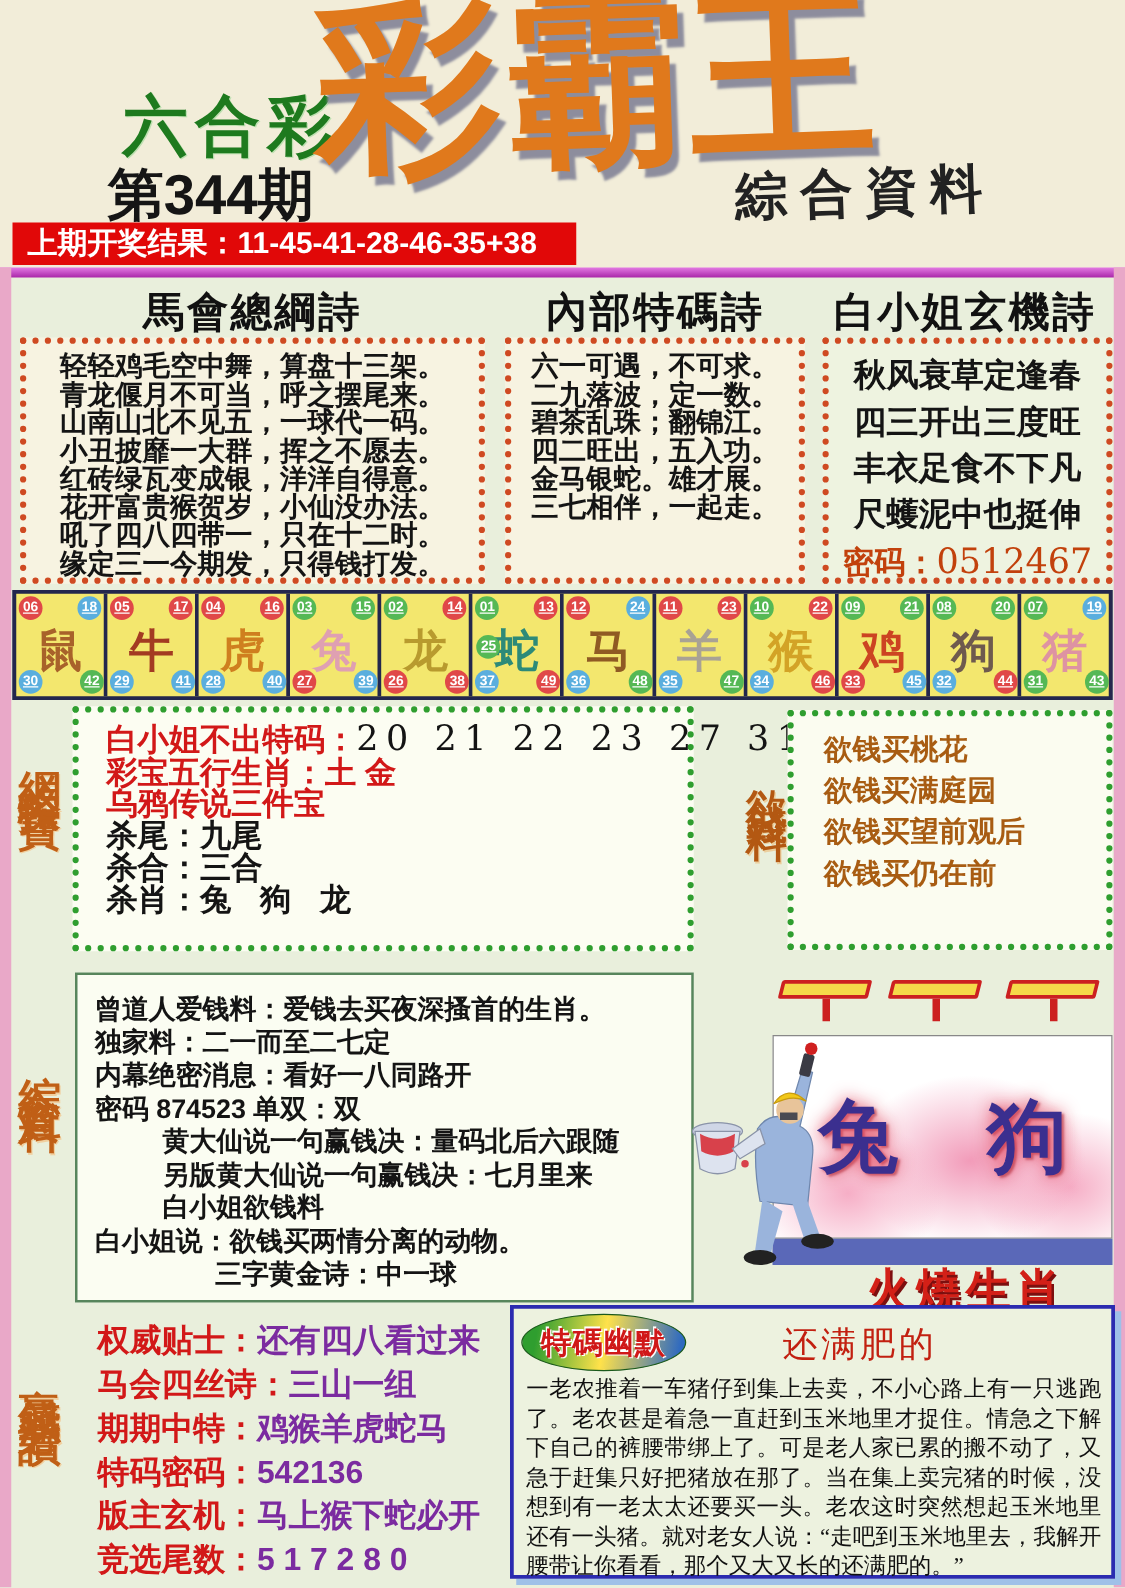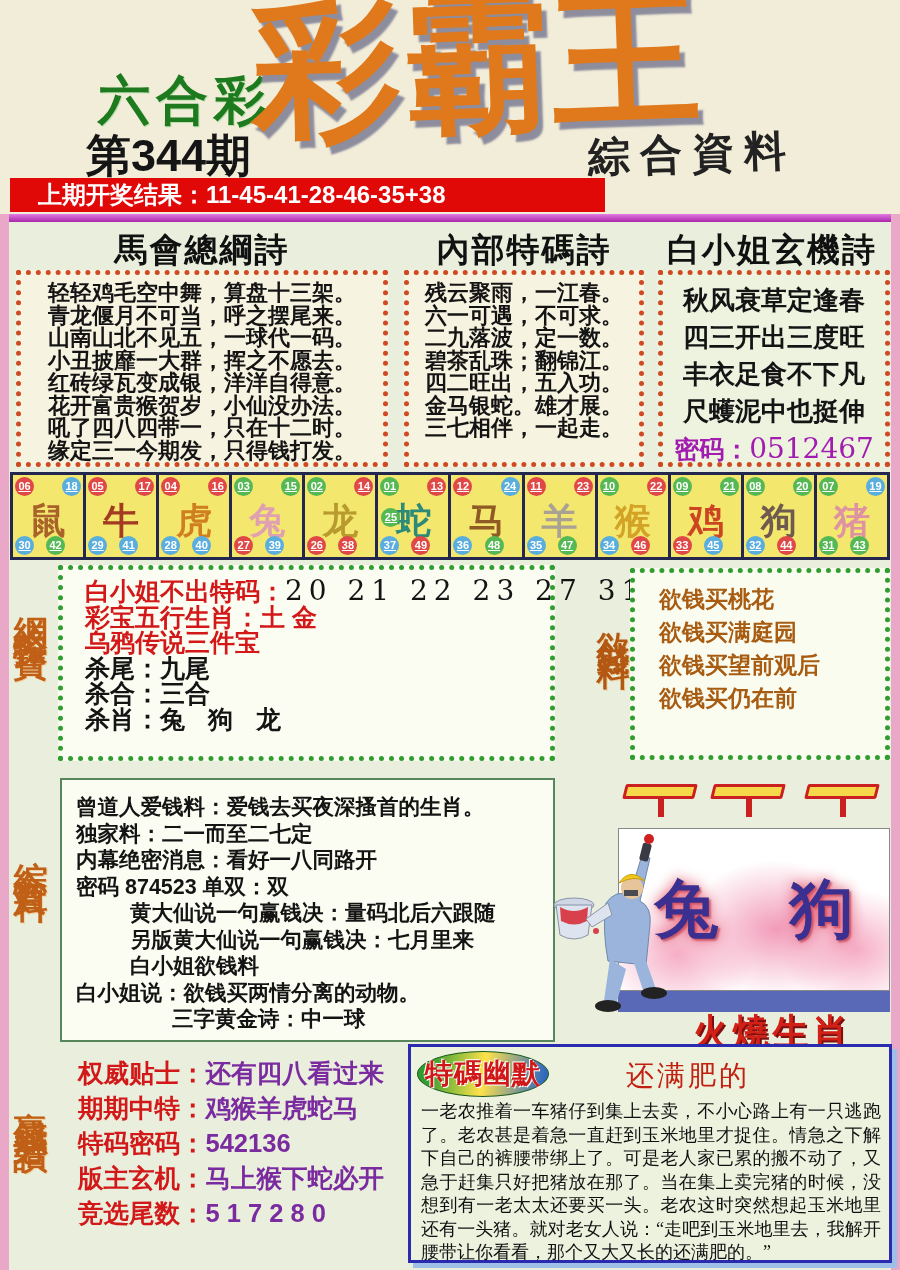--- a/index.html
+++ b/index.html
@@ -15,23 +15,23 @@
   
   #header-bg { left:0; top:0; width:900px; height:222px; background:#f2edd9; }
   #brand { left:98px; top:66px; font-size:52px; font-weight:bold; color:#1e7a1e;
            text-shadow:1px 1px 0 #bde0b0; letter-spacing:6px; }
   #issue { left:86px; top:126px; font-size:45px; font-weight:bold; color:#151515; }
   #main-title { left:252px; top:-34px; font-size:148px; font-weight:bold; color:#e0791c;
                 letter-spacing:2px; transform:rotate(-2deg);
                 text-shadow:5px 7px 2px #8d8d9d; white-space:nowrap; }
   #subtitle { left:588px; top:126px; font-size:42px; font-weight:bold; color:#222;
               letter-spacing:10px; transform:rotate(-2deg); }
-  #result-bar { left:10px; top:178px; width:595px; height:34px; background:#e10808;
+  #result-bar { left:10px; top:178px; width:451px; height:34px; background:#e10808;
                 color:#ffffff; font-size:24px; font-weight:bold; line-height:33px;
-                padding-left:28px; white-space:nowrap; }
+                padding-left:12px; white-space:nowrap; }
   #divider { left:0; top:214px; width:900px; height:8px;
              background:linear-gradient(#e37ae3,#a926a9); }
 
   
   .edge { top:214px; width:9px; height:1056px; background:#e9a8c8; }
   #edge-left { left:0; } #edge-right { left:891px; }
 
   
   .poem-title { top:228px; text-align:center; font-size:33px; font-weight:bold; color:#111;
                 letter-spacing:2px; }
@@ -39,34 +39,34 @@
   #poem2-title { left:402px; width:244px; }
   #poem3-title { left:652px; width:240px; }
   .stamp-box { top:270px; height:197px; border:5px dotted #cf4a22; background:#f7f3e1;
                padding-top:7px; }
   #poem1-box { left:16px;  width:372px; }
   #poem2-box { left:404px; width:240px; }
   #poem3-box { left:658px; width:232px; background:#eef3e0; }
   .poem-line { text-align:center; font-size:22px; font-weight:bold; color:#141414;
                line-height:22.5px; white-space:nowrap; }
   #poem3-box .poem-line { font-size:26px; line-height:37px; }
-  #poem3-code { text-align:center; font-size:25px; font-weight:bold; color:#a21caf; margin-top:2px; }
+  #poem3-code { text-align:center; font-size:25px; font-weight:bold; color:#c2410c; margin-top:2px; }
   #poem3-code .digits { font-family:"DejaVu Serif", serif; font-size:28px; font-weight:normal; }
 
   
   #zodiac-strip { left:10px; top:472px; width:880px; height:88px; display:flex;
                   border:3px solid #23274d; background:#23274d; }
   .z-card { flex:1; position:relative; background:#f3e76e; border-right:3px solid #23274d; }
   .z-card:last-child { border-right:none; }
   .z-animal { position:absolute; left:0; right:0; top:22px; text-align:center;
               font-size:36px; font-weight:bold; }
   .z-num { position:absolute; width:19px; height:19px; border-radius:50%;
            color:#fff; font-size:11px; font-weight:bold; text-align:center; line-height:19px;text-decoration:underline; }
   .z-tl { left:2px; top:2px; } .z-tr { right:2px; top:2px; }
-  .z-bl { left:2px; bottom:2px; } .z-br { right:18px; bottom:2px; }
+  .z-bl { left:2px; bottom:2px; } .z-br { right:0; bottom:2px; }
   .z-ml { left:3px; top:33px; }
   .c-red { background:#e04848; } .c-blue { background:#5aaede; } .c-green { background:#55b855; }
 
   
   #treasure-box { left:58px; top:565px; width:497px; height:196px;
                   border:5px dotted #2f9e2f; background:#fcfdf2; padding:8px 0 0 22px; }
   .t-row { font-size:25px; font-weight:bold; line-height:25.5px; white-space:nowrap; }
   .red-t { color:#d21818; } .green-t { color:#177a17; } .black-t { color:#141414; }
   .nums { font-family:"DejaVu Serif", serif; font-weight:normal; font-size:28px; color:#141414;
           letter-spacing:6px; }
@@ -117,21 +117,21 @@
   .tip-row { font-size:25.5px; font-weight:bold; line-height:35px; white-space:nowrap; }
   .tip-label { color:#d21818; } .tip-value { color:#7b2ba0; }
 
   
   #story-box { left:408px; top:1044px; width:484px; height:219px; border:3px solid #2b2bb0;
                background:#edf2df; box-shadow:5px 5px 0 #9ec0e8; }
   #humor-badge { position:absolute; left:6px; top:4px; width:132px; height:46px; border-radius:50%;
                  background:linear-gradient(100deg,#2f9e2f 10%,#ffe24a 50%,#2f6ac0 95%);
                  display:flex; align-items:center; justify-content:center;
                  border:1px solid #1c5a1c; }
-  #humor-badge span { font-size:28px; font-weight:bold; color:#d01818;
+  #humor-badge span { font-size:24px; font-weight:bold; color:#d01818;
                       text-shadow:1px 1px 0 #ffffff, -1px -1px 0 #ffffff; letter-spacing:1px; }
   #story-title { position:absolute; left:215px; top:10px; font-size:28px; font-weight:normal;
                  color:#c22010; letter-spacing:3px; }
   #story-text { position:absolute; left:10px; right:8px; top:53px; font-size:18px;
                 line-height:23.5px; color:#101010; text-align:justify;
                 font-family:"Liberation Serif", serif; }
 </style>
 </head>
 <body>
 
@@ -155,21 +155,20 @@
   <div class="poem-line">轻轻鸡毛空中舞，算盘十三架。</div>
   <div class="poem-line">青龙偃月不可当，呼之摆尾来。</div>
   <div class="poem-line">山南山北不见五，一球代一码。</div>
   <div class="poem-line">小丑披靡一大群，挥之不愿去。</div>
   <div class="poem-line">红砖绿瓦变成银，洋洋自得意。</div>
   <div class="poem-line">花开富贵猴贺岁，小仙没办法。</div>
   <div class="poem-line">吼了四八四带一，只在十二时。</div>
   <div class="poem-line">缘定三一今期发，只得钱打发。</div>
 </div>
 <div class="abs stamp-box" id="poem2-box">
-  <div class="poem-line">残云聚雨，一江春。</div>
   <div class="poem-line">六一可遇，不可求。</div>
   <div class="poem-line">二九落波，定一数。</div>
   <div class="poem-line">碧茶乱珠；翻锦江。</div>
   <div class="poem-line">四二旺出，五入功。</div>
   <div class="poem-line">金马银蛇。雄才展。</div>
   <div class="poem-line">三七相伴，一起走。</div>
 </div>
 <div class="abs stamp-box" id="poem3-box">
   <div class="poem-line">秋风衰草定逢春</div>
   <div class="poem-line">四三开出三度旺</div>
@@ -343,20 +342,21 @@
   <rect x="78" y="57" width="14" height="6" fill="#4a4a52"></rect>
   <path d="M64 126 L58 168 L70 172 L80 136 Z" fill="#9ab4dc"></path>
   <path d="M88 130 L98 160 L110 156 L100 128 Z" fill="#9ab4dc"></path>
   <ellipse cx="62" cy="173" rx="13" ry="6" fill="#222"></ellipse>
   <ellipse cx="108" cy="160" rx="13" ry="6" fill="#222"></ellipse>
   <path d="M62 70 L40 86 L46 94 L66 82 Z" fill="#dde3ef" stroke="#8a93a8"></path>
 </svg>
 
 <div class="abs" id="tips">
   <div class="tip-row"><span class="tip-label">权威贴士：</span><span class="tip-value">还有四八看过来</span></div>
+  <div class="tip-row"><span class="tip-label">马会四丝诗：</span><span class="tip-value">三山一组</span></div>
   <div class="tip-row"><span class="tip-label">期期中特：</span><span class="tip-value">鸡猴羊虎蛇马</span></div>
   <div class="tip-row"><span class="tip-label">特码密码：</span><span class="tip-value">542136</span></div>
   <div class="tip-row"><span class="tip-label">版主玄机：</span><span class="tip-value">马上猴下蛇必开</span></div>
   <div class="tip-row"><span class="tip-label">竞选尾数：</span><span class="tip-value">5 1 7 2 8 0</span></div>
 </div>
 
 <div class="abs" id="story-box">
   <div id="humor-badge">
     <span>特碼幽默</span>
   </div>

